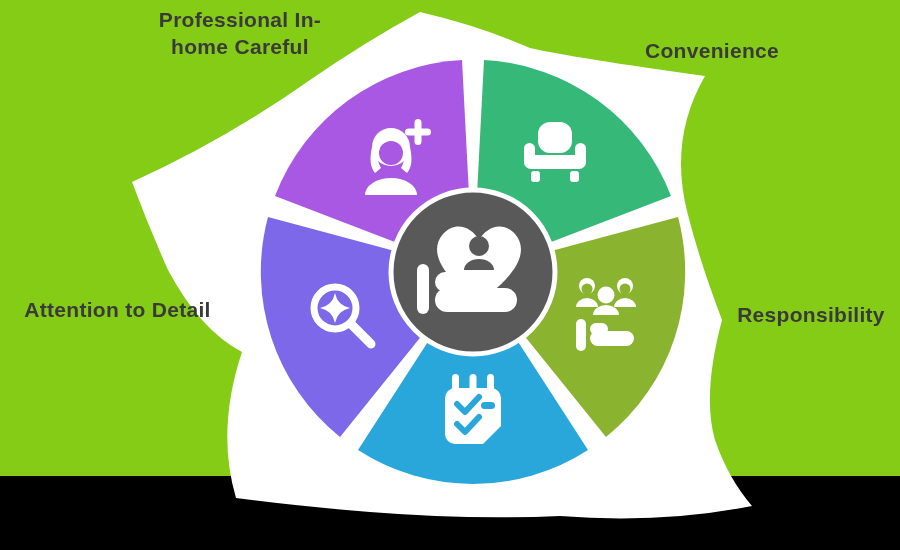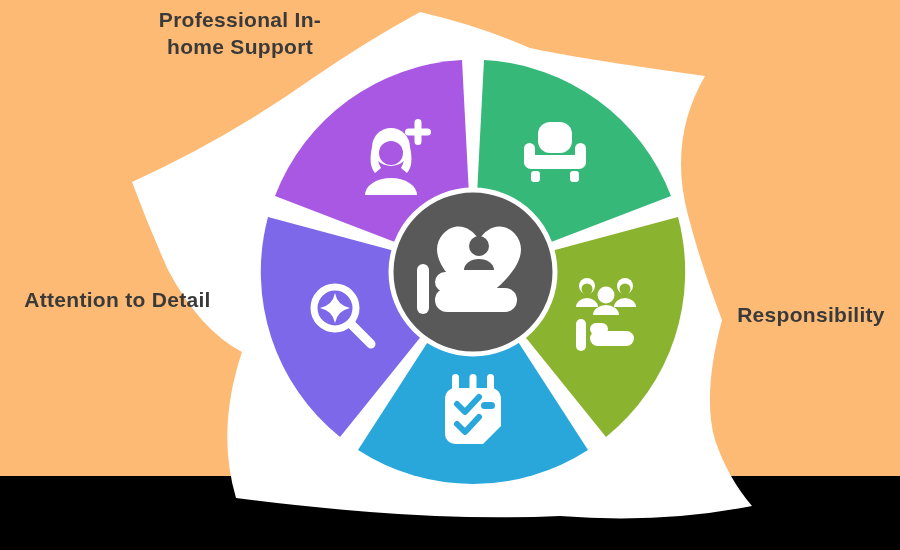--- a/index.html
+++ b/index.html
@@ -1,26 +1,26 @@
 <!DOCTYPE html>
 <html><head>
 <meta charset="utf-8">
 <style>
   html,body { margin:0; padding:0; }
   body { width:900px; height:550px; background:#000000; overflow:hidden;
          font-family:"Liberation Sans", sans-serif; }
-  #stage { position:relative; width:900px; height:476px; background:#fdba74; }
+  #stage { position:relative; width:900px; height:476px; background:#84cc16; }
   #stage svg { position:absolute; left:0; top:0; }
   .label { position:absolute; color:#3a3a3a; font-weight:bold; font-size:21px;
            line-height:27px; text-align:center; letter-spacing:0.3px; }
   .label-tl { left:105px; top:6px;  width:270px; }
   .label-tr { left:612px; top:37px; width:200px; }
   .label-r  { left:716px; top:301px; width:190px; }
   .label-b  { left:343px; top:503px; width:240px; }
-  .label-l  { left:5px;  top:286px; width:225px; }
+  .label-l  { left:5px;  top:296px; width:225px; }
 </style>
 </head>
 <body>
 
 <div id="stage">
 
   <svg width="900" height="550" viewBox="0 0 900 550">
 
     <path fill="#ffffff" d="M 420 12
          Q 480 26 530 48 Q 575 58 705 76
@@ -96,21 +96,24 @@
       <circle cx="6" cy="-26" r="10" fill="#595959"></circle>
       <path d="M -9 -2 a 15 11 0 0 1 30 0 z" fill="#595959"></path>
       <rect x="-56" y="-8" width="12" height="50" rx="6" fill="#ffffff"></rect>
       <rect x="-38" y="0" width="30" height="20" rx="10" fill="#ffffff"></rect>
       <rect x="-38" y="16" width="82" height="24" rx="12" fill="#ffffff"></rect>
     </g>
   </svg>
 
   <div class="label label-tl">
     <span>Professional In-</span><br>
-    <span>home Support</span>
+    <span>home Careful</span>
+  </div>
+  <div class="label label-tr">
+    <span>Convenience</span>
   </div>
   <div class="label label-r">
     <span>Responsibility</span>
   </div>
   <div class="label label-l">
     <span>Attention to Detail</span>
   </div>
 
 </div>
 

